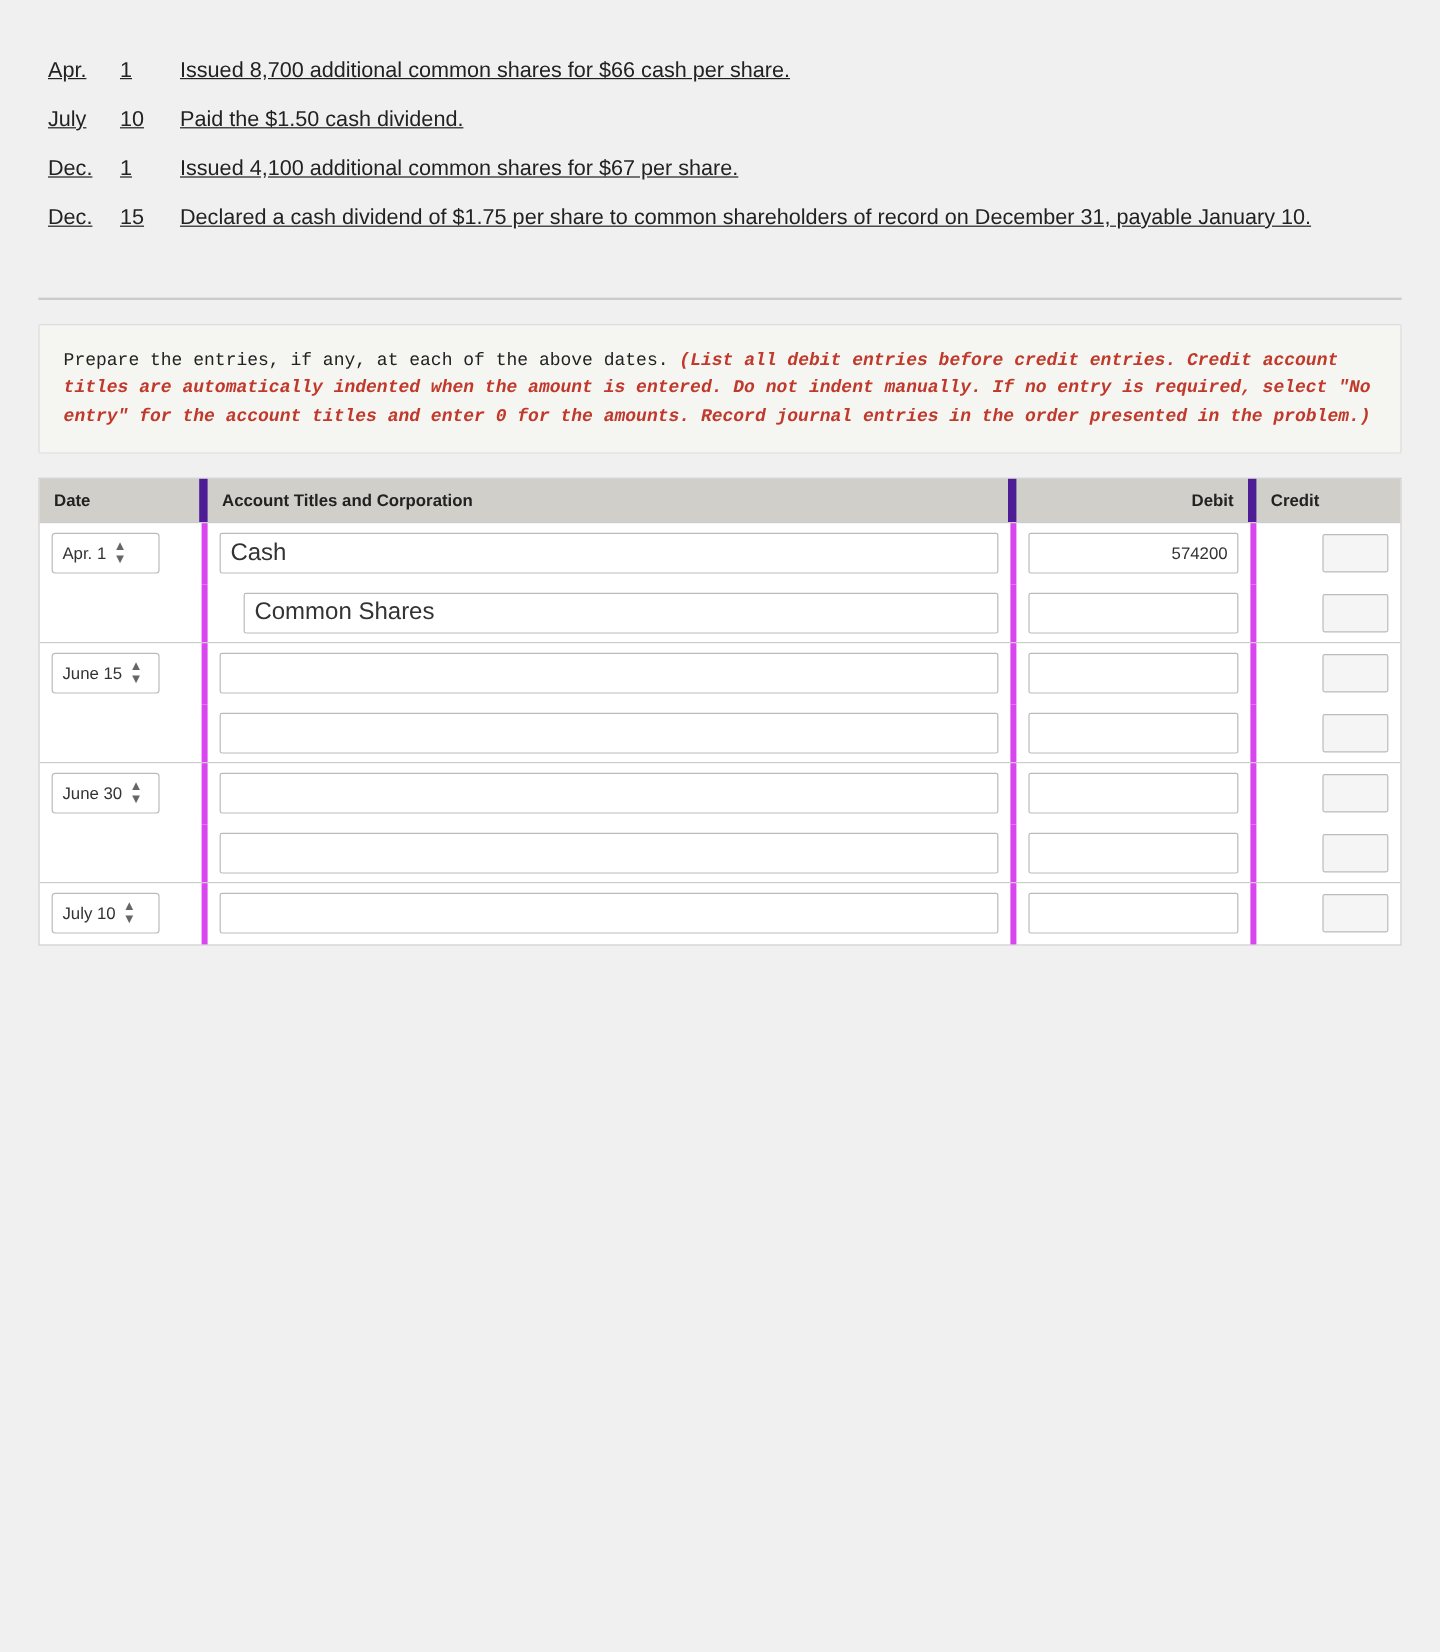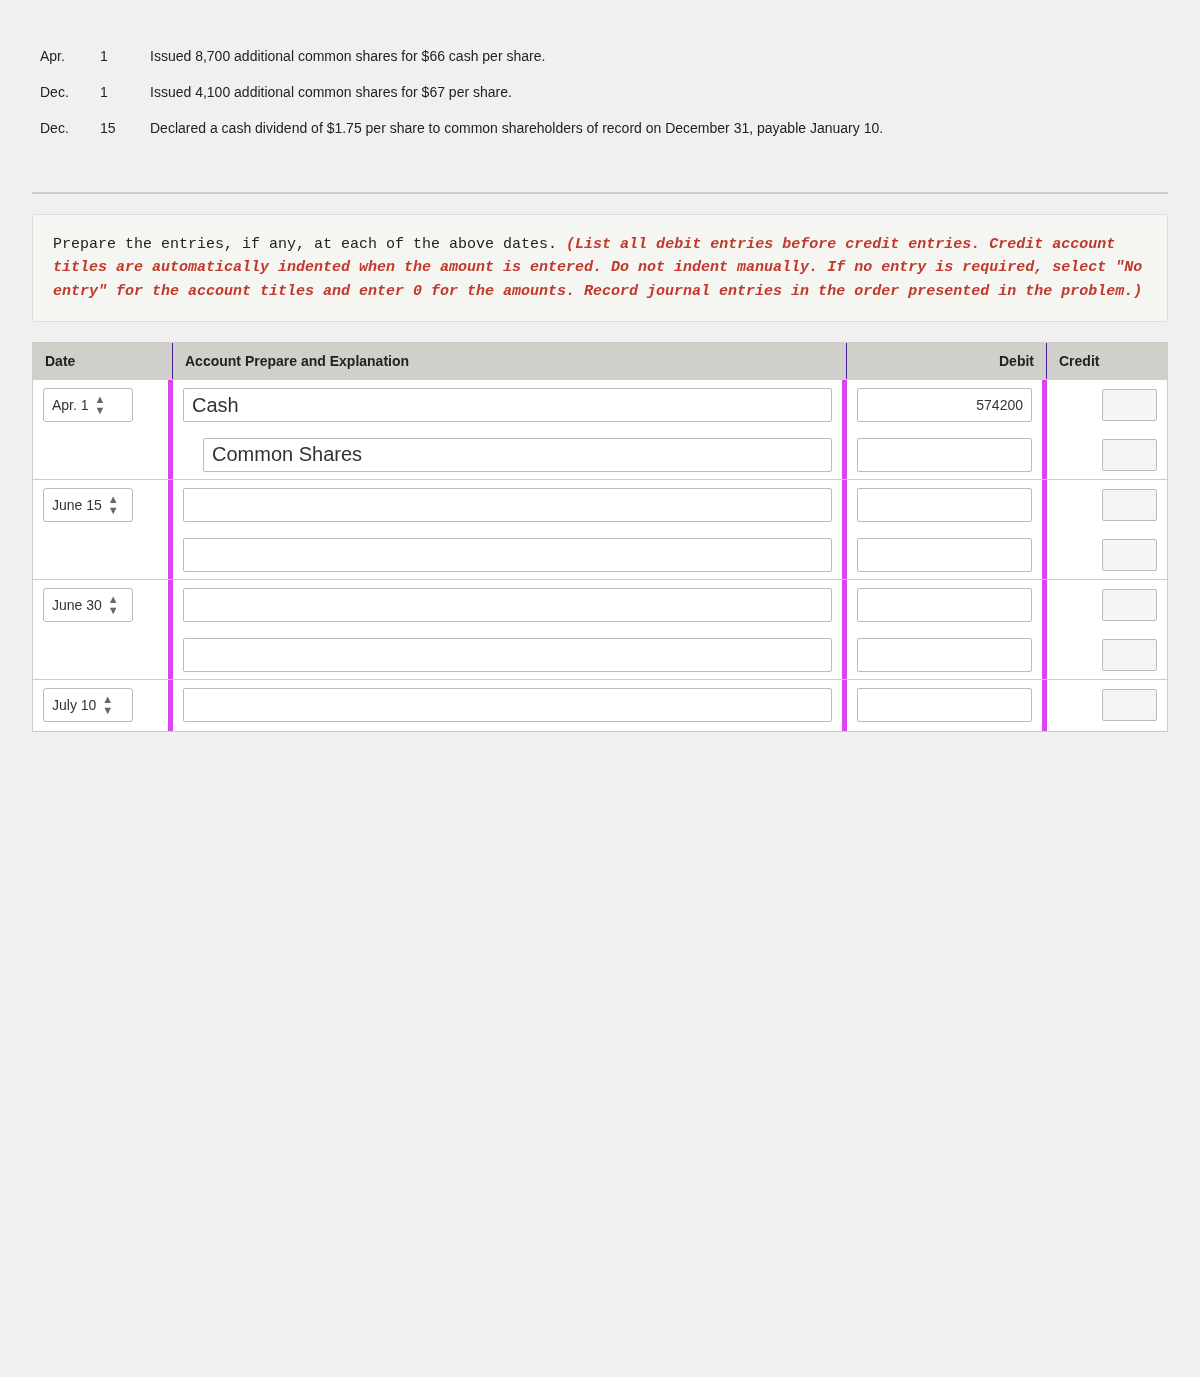--- a/index.html
+++ b/index.html
@@ -33,22 +33,23 @@
 
     .transactions-table {
       width: 100%;
       border-collapse: collapse;
       margin-bottom: 8px;
     }
 
     .transactions-table td {
       padding: 10px 8px;
       vertical-align: top;
-      font-size: 14px;
-      color: #222;
+      font-size: 18px;
+      color: #222;
+      text-decoration: underline;
     }
 
     .transactions-table td:first-child {
       width: 60px;
       font-weight: normal;
     }
 
     .transactions-table td:nth-child(2) {
       width: 50px;
     }
@@ -91,21 +92,21 @@
       grid-template-columns: 140px 1fr 200px 120px;
       background: #d0cfc9;
       padding: 0;
     }
 
     .journal-header-cell {
       padding: 10px 12px;
       font-weight: bold;
       font-size: 14px;
       color: #222;
-      border-right: 1px solid #4c1d95;
+      border-right: 7px solid #4c1d95;
     }
 
     .journal-header-cell:last-child {
       border-right: none;
     }
 
     .journal-row {
       display: grid;
       grid-template-columns: 140px 1fr 200px 120px;
       border-top: 1px solid #ddd;
@@ -201,20 +202,25 @@
 <div class="page">
 
   <div class="intro-box">
 
     <table class="transactions-table">
       <tbody>
         <tr>
           <td>Apr.</td>
           <td>1</td>
           <td>Issued 8,700 additional common shares for $66 cash per share.</td>
+        </tr>
+        <tr>
+          <td>July</td>
+          <td>10</td>
+          <td>Paid the $1.50 cash dividend.</td>
         </tr>
         <tr>
           <td>Dec.</td>
           <td>1</td>
           <td>Issued 4,100 additional common shares for $67 per share.</td>
         </tr>
         <tr>
           <td>Dec.</td>
           <td>15</td>
           <td>Declared a cash dividend of $1.75 per share to common shareholders of record on December 31, payable January 10.</td>
@@ -229,21 +235,21 @@
     <p class="instructions-text">
       <span>Prepare the entries, if any, at each of the above dates.</span>
       <span class="instructions-bold-red">(List all debit entries before credit entries. Credit account titles are automatically indented when the amount is entered. Do not indent manually. If no entry is required, select "No entry" for the account titles and enter 0 for the amounts. Record journal entries in the order presented in the problem.)</span>
     </p>
   </div>
 
   <div class="journal-table-container">
 
     <div class="journal-header">
       <div class="journal-header-cell">Date</div>
-      <div class="journal-header-cell">Account Prepare and Explanation</div>
+      <div class="journal-header-cell">Account Titles and Corporation</div>
       <div class="journal-header-cell" style="text-align:right;">Debit</div>
       <div class="journal-header-cell">Credit</div>
     </div>
 
     <div class="journal-row row-group">
       <div class="journal-cell">
         <div class="date-select">
           <span>Apr. 1</span>
           <span class="arrows">
             <span>▲</span>

